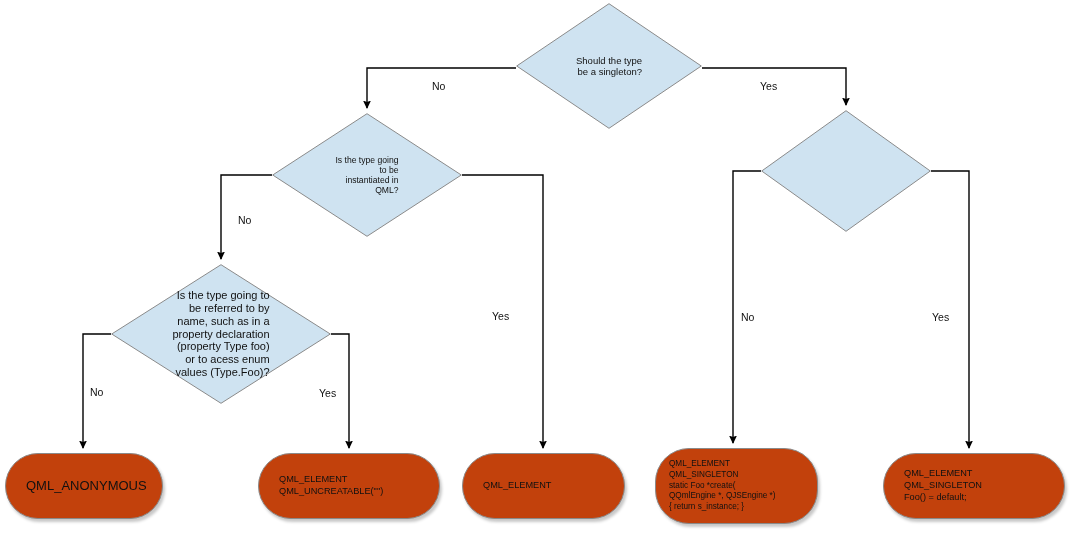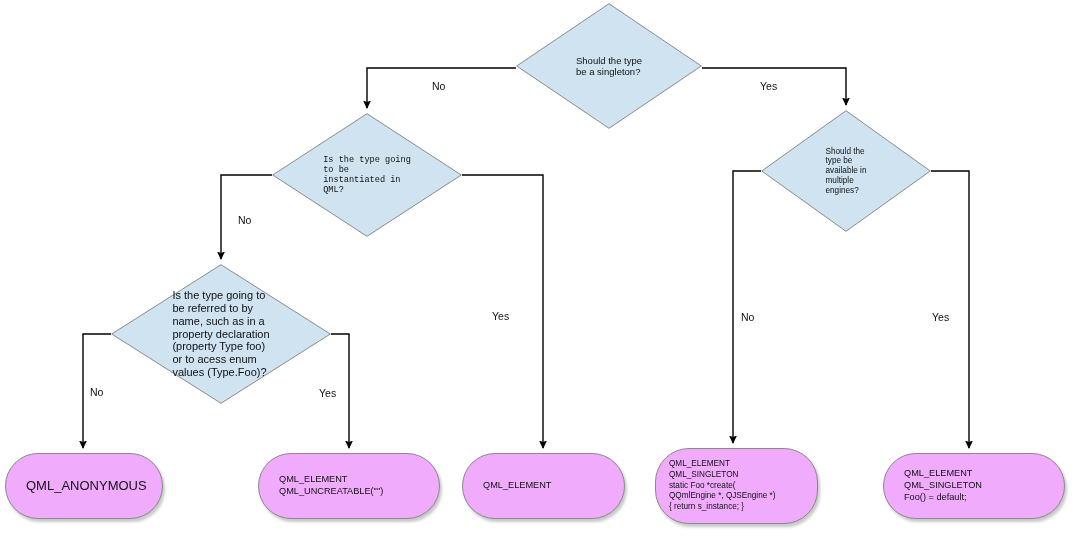--- a/index.html
+++ b/index.html
@@ -35,30 +35,30 @@
   }
   .diamond .shape {
     position: absolute;
     left: 0; top: 0;
     width: 100%;
     height: 100%;
   }
   .diamond .dlabel {
     position: relative;
     z-index: 2;
-    text-align: left;
+    text-align: right;
     line-height: 1.18;
     color: #111111;
     white-space: pre-line;
     padding: 0 6px;
   }
   
   .term {
     border: 1px solid #8a8a8a;
-    background: #f0abfc;
+    background: #c2410c;
     border-radius: 34px;
     box-shadow: 2px 3px 3px rgba(0,0,0,0.22);
     display: flex;
     align-items: center;
   }
   .term .tlabel {
     color: #111111;
     white-space: pre-line;
     line-height: 1.28;
     padding-left: 20px;
@@ -103,34 +103,29 @@
         <svg class="shape" viewBox="0 0 186 126" preserveAspectRatio="none">
           <polygon points="93,0.7 185.3,63 93,125.3 0.7,63" fill="#cfe3f1" stroke="#8a8a8a" stroke-width="1"></polygon>
         </svg>
         <div class="dlabel" style="font-size: 9.5px;">Should the type
 be a singleton?</div>
       </div>
       <div class="node diamond" style="left: 272px; top: 113px; width: 190px; height: 124px;">
         <svg class="shape" viewBox="0 0 190 124" preserveAspectRatio="none">
           <polygon points="95,0.7 189.3,62 95,123.3 0.7,62" fill="#cfe3f1" stroke="#8a8a8a" stroke-width="1"></polygon>
         </svg>
-        <div class="dlabel" style="font-size: 8.6px; font-family: Liberation Mono, monospace;">Is the type going
+        <div class="dlabel" style="font-size: 8.6px;">Is the type going
 to be
 instantiated in
 QML?</div>
       </div>
       <div class="node diamond" style="left: 761px; top: 110px; width: 170px; height: 122px;">
         <svg class="shape" viewBox="0 0 170 122" preserveAspectRatio="none">
           <polygon points="85,0.7 169.3,61 85,121.3 0.7,61" fill="#cfe3f1" stroke="#8a8a8a" stroke-width="1"></polygon>
         </svg>
-        <div class="dlabel" style="font-size: 8.2px;">Should the
-type be
-available in
-multiple
-engines?</div>
       </div>
       <div class="node diamond" style="left: 111px; top: 264px; width: 220px; height: 140px;">
         <svg class="shape" viewBox="0 0 220 140" preserveAspectRatio="none">
           <polygon points="110,0.7 219.3,70 110,139.3 0.7,70" fill="#cfe3f1" stroke="#8a8a8a" stroke-width="1"></polygon>
         </svg>
         <div class="dlabel" style="font-size: 11px;">Is the type going to
 be referred to by
 name, such as in a
 property declaration
 (property Type foo)

